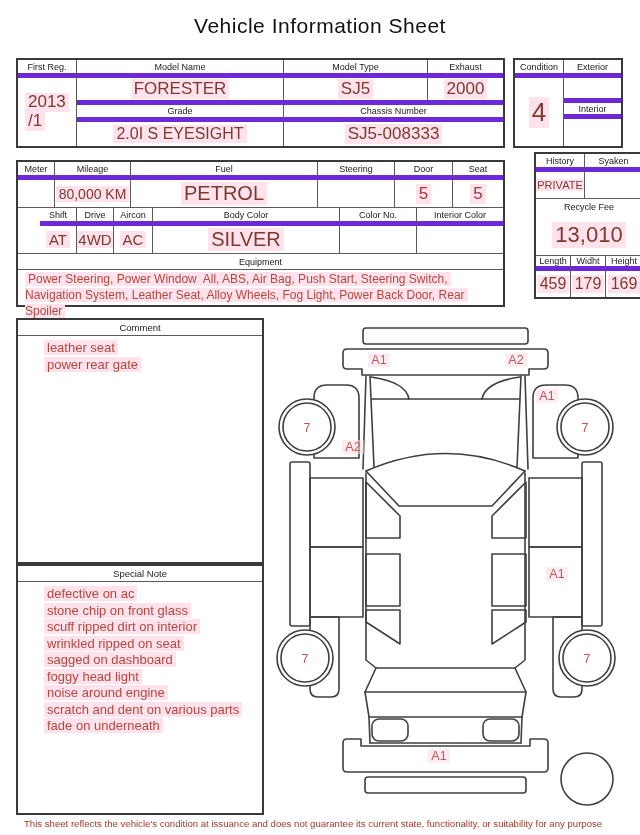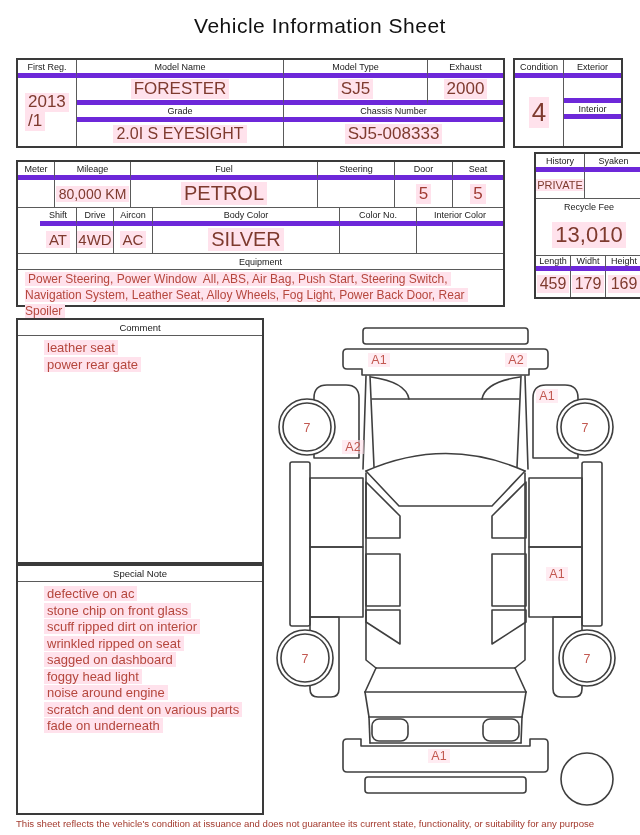--- a/index.html
+++ b/index.html
@@ -17,21 +17,21 @@
   .sep{border-bottom:1px solid #5a5a5a;}
   .hl{background:#ffe2ec;padding:0 3px;}
   .f14{font-size:14px;} .f15{font-size:15px;} .f16{font-size:16px;}
   .f17{font-size:17px;} .f20{font-size:20px;} .f22{font-size:22px;} .f26{font-size:26px;}
   .notes{color:#b5473d;font-size:13px;line-height:1.27;padding:4px 26px;}
   .notes div{white-space:nowrap;}
   .equip-text{color:#b5473d;font-size:12px;line-height:1.32;padding:2px 7px;}
   .equip-text span{white-space:pre-wrap;}
   .firstreg{flex-direction:column;align-items:flex-start;padding-left:7px;
             font-size:17px;line-height:1.1;justify-content:center;}
-  .footer{position:absolute;top:818px;left:16px;width:610px;color:#a33b2f;
+  .footer{position:absolute;top:818px;left:24px;width:610px;color:#a33b2f;
           font-size:9.6px;white-space:nowrap;}
   svg text{font-family:"Liberation Sans",sans-serif;}
   .mark{font-size:12.5px;fill:#c25850;}
   .mhl{fill:#ffdce8;opacity:.55;}
 </style>
 </head>
 <body>
 
 <div class="sheet">
 

